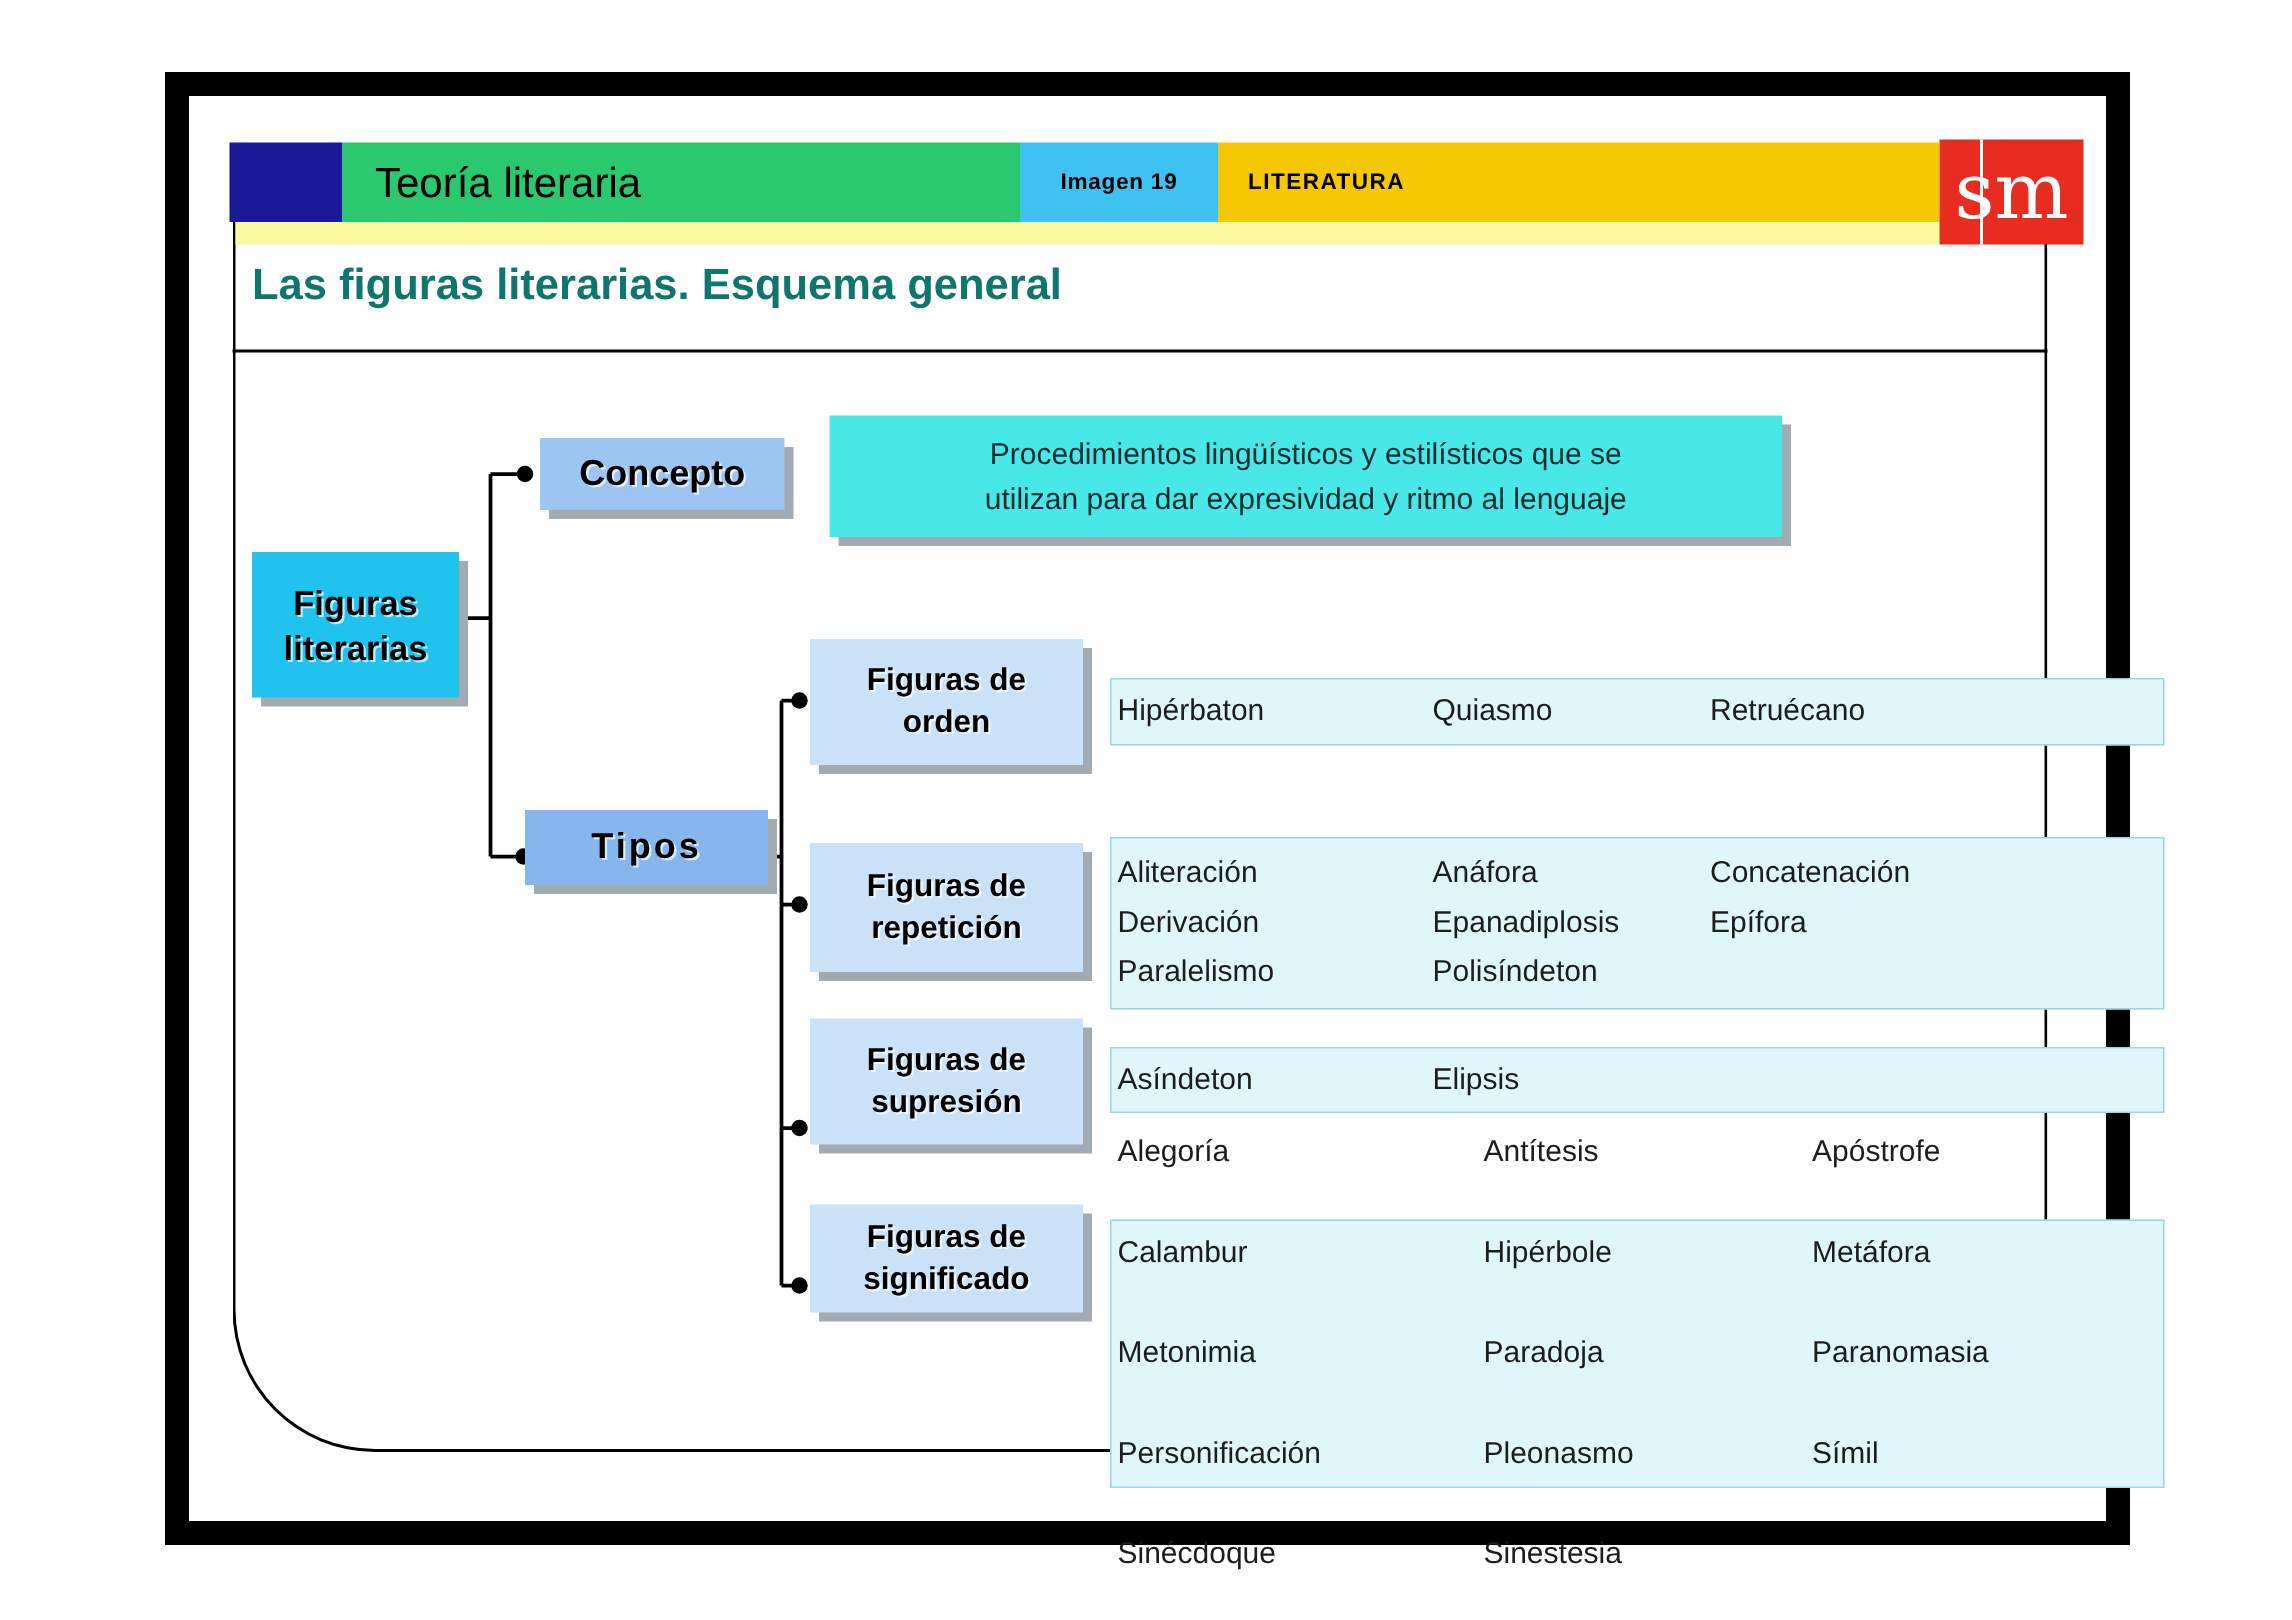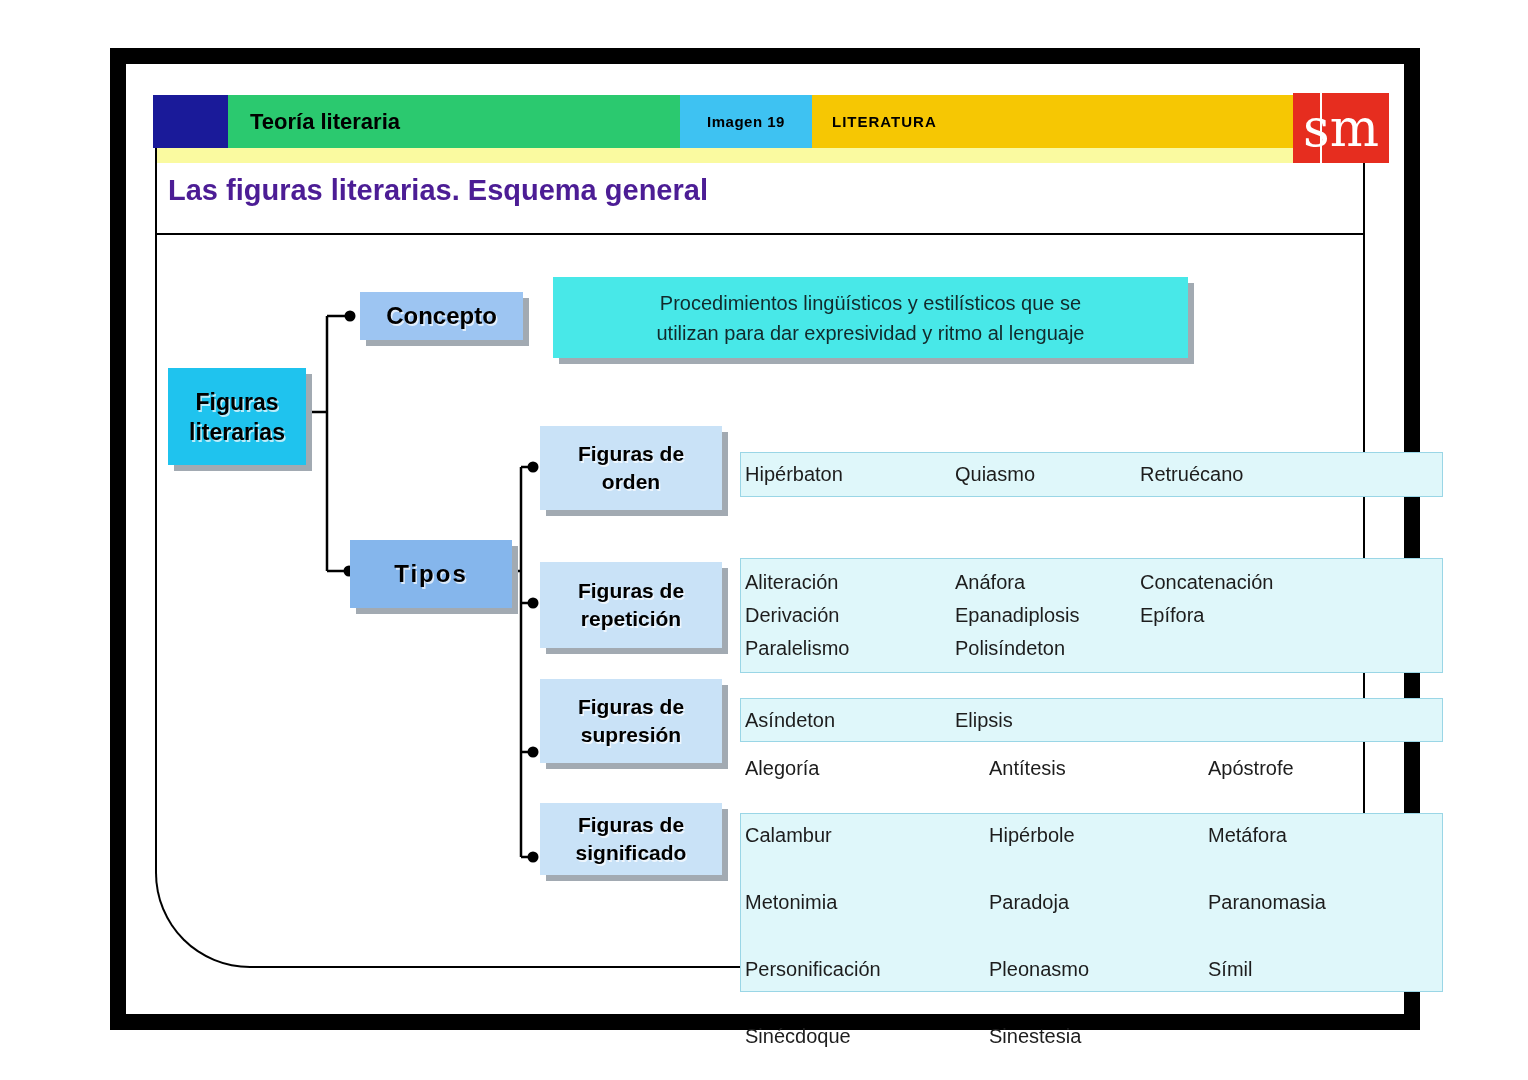--- a/index.html
+++ b/index.html
@@ -19,53 +19,53 @@
   .content-border {
     left:155px; top:148px; width:1210px; height:820px;
     box-sizing:border-box; border:2px solid #000; border-top:none;
     border-radius:0 0 95px 95px; background:#fff;
   }
 
   
   .hdr-navy  { left:153px; top:95px; width:75px;  height:53px; background:var(--brand_navy); }
   .hdr-green { left:228px; top:95px; width:452px; height:53px; background:var(--section_green);
                display:flex; align-items:center; padding-left:22px; box-sizing:border-box; }
-  .hdr-green span { font-weight:bold; font-size:22px; color:#000; }
+  .hdr-green span { font-weight:normal; font-size:28px; color:#000; }
   .hdr-blue  { left:680px; top:95px; width:132px; height:53px; background:var(--image_blue);
                display:flex; align-items:center; justify-content:center; }
   .hdr-blue span { font-weight:bold; font-size:15px; color:#000; letter-spacing:0.5px; }
   .hdr-gold  { left:812px; top:95px; width:481px; height:53px; background:var(--subject_gold);
                display:flex; align-items:center; padding-left:20px; box-sizing:border-box; }
   .hdr-gold span { font-weight:bold; font-size:15px; color:#000; letter-spacing:1px; }
   .hdr-strip { left:157px; top:148px; width:1136px; height:15px; background:var(--strip_yellow); }
   .sm-logo {
     left:1293px; top:93px; width:96px; height:70px; background:var(--logo_red);
     display:flex; align-items:center; justify-content:center;
     font-family:"DejaVu Serif","Liberation Serif",serif; font-size:52px; color:#fff; line-height:1;
   }
   .sm-divider { position:absolute; left:27px; top:0; width:2px; height:100%; background:#fff; }
 
   
-  .slide-title { left:168px; top:174px; font-size:29px; font-weight:bold; color:#4c1d95; }
+  .slide-title { left:168px; top:174px; font-size:29px; font-weight:bold; color:#0f766e; }
   .title-rule  { left:155px; top:233px; width:1210px; height:2px; background:#000; }
 
   
   .connectors { left:0; top:0; pointer-events:none; }
 
   
   .node {
     position:absolute; display:flex; align-items:center; justify-content:center;
     text-align:center; font-weight:bold; color:#000;
     box-shadow:6px 6px 0 #a2aab2; box-sizing:border-box;
     text-shadow:1.5px 1.5px 0 rgba(255,255,255,0.7);
   }
   .root-node     { left:168px; top:368px; width:138px; height:97px; background:var(--root_cyan);
                    font-size:23px; line-height:30px; padding:0 10px; }
   .concepto-node { left:360px; top:292px; width:163px; height:48px; background:var(--node_blue); font-size:24px; }
-  .tipos-node    { left:350px; top:540px; width:162px; height:68px; background:var(--tipos_blue);
+  .tipos-node    { left:350px; top:540px; width:162px; height:50px; background:var(--tipos_blue);
                    font-size:24px; letter-spacing:2px; }
   .leaf-node     { left:540px; width:182px; background:var(--leaf_blue);
                    font-size:21px; line-height:28px; padding:0 14px; }
   .leaf-orden       { top:426px; height:84px; }
   .leaf-repeticion  { top:562px; height:86px; }
   .leaf-supresion   { top:679px; height:84px; }
   .leaf-significado { top:803px; height:72px; }
 
   
   .def-box {

